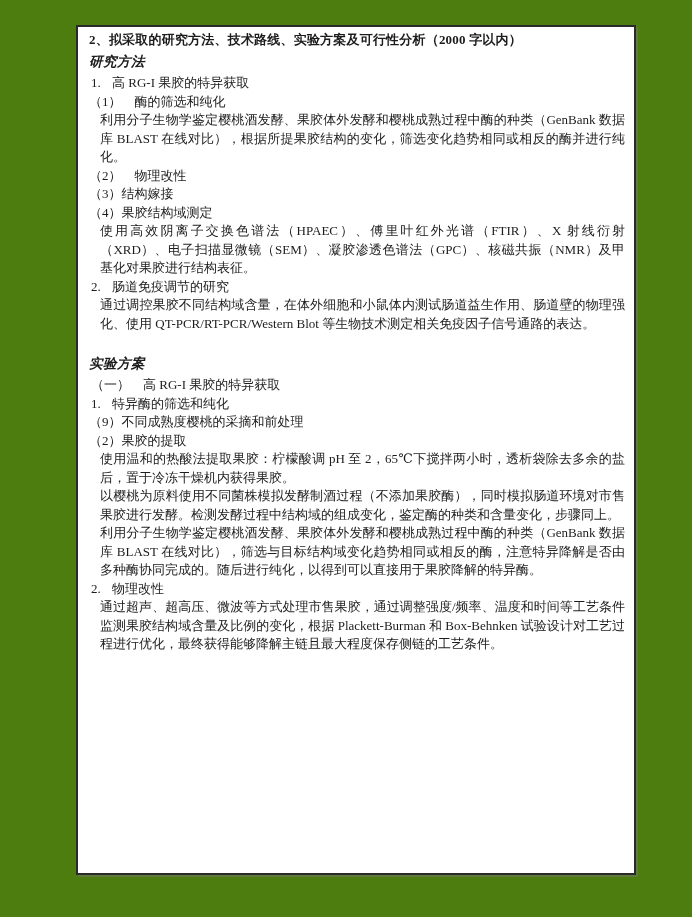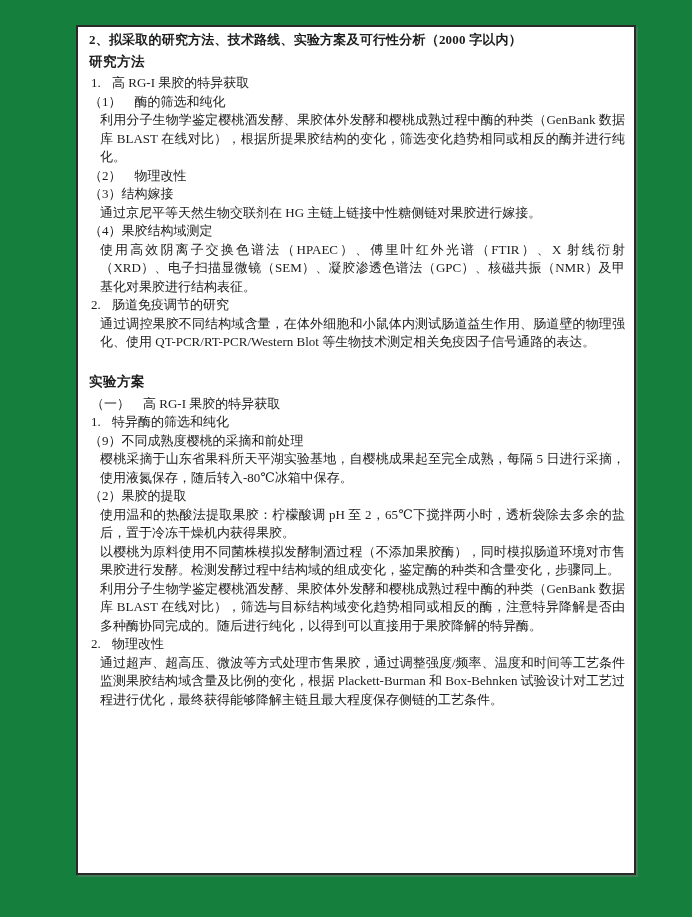--- a/index.html
+++ b/index.html
@@ -4,21 +4,21 @@
 <style>
   html, body {
     margin: 0;
     padding: 0;
     background: #ffffff;
   }
   .page {
     position: relative;
     width: 692px;
     height: 917px;
-    background: #15803d;
+    background: #4d7c0f;
     overflow: hidden;
     font-family: "Liberation Serif", "DejaVu Serif", serif;
     color: #1c1c1c;
   }
   .cell-box {
     position: absolute;
     left: 76px;
     top: 25px;
     width: 560px;
     height: 850px;
@@ -40,20 +40,21 @@
     font-weight: bold;
     margin-bottom: 2px;
     letter-spacing: 0.2px;
   }
   .p-heading {
     font-family: "Liberation Sans", "DejaVu Sans", sans-serif;
     font-weight: bold;
     font-size: 13.5px;
     margin: 3px 0 3px 0;
     letter-spacing: 0.5px;
+    font-style: italic;
   }
   .p-item {
     display: flex;
     margin-left: 2px;
   }
   .p-item .num {
     flex: 0 0 21px;
   }
   .p-item .txt {
     flex: 1 1 auto;
@@ -81,37 +82,35 @@
         <div class="p-title">2、拟采取的研究方法、技术路线、实验方案及可行性分析（2000 字以内）</div>
         <div class="p-heading">研究方法</div>
         <div class="p-item">
           <span class="num">1.</span>
           <span class="txt">高 RG-I 果胶的特异获取</span>
         </div>
         <div class="p-sub">（1）　酶的筛选和纯化</div>
         <div class="p-body">利用分子生物学鉴定樱桃酒发酵、果胶体外发酵和樱桃成熟过程中酶的种类（GenBank 数据库 BLAST 在线对比），根据所提果胶结构的变化，筛选变化趋势相同或相反的酶并进行纯化。</div>
         <div class="p-sub">（2）　物理改性</div>
         <div class="p-sub">（3）结构嫁接</div>
-        <div class="p-body">通过京尼平等天然生物交联剂在 HG 主链上链接中性糖侧链对果胶进行嫁接。</div>
         <div class="p-sub">（4）果胶结构域测定</div>
         <div class="p-body">使用高效阴离子交换色谱法（HPAEC）、傅里叶红外光谱（FTIR）、X 射线衍射（XRD）、电子扫描显微镜（SEM）、凝胶渗透色谱法（GPC）、核磁共振（NMR）及甲基化对果胶进行结构表征。</div>
         <div class="p-item">
           <span class="num">2.</span>
           <span class="txt">肠道免疫调节的研究</span>
         </div>
         <div class="p-body">通过调控果胶不同结构域含量，在体外细胞和小鼠体内测试肠道益生作用、肠道壁的物理强化、使用 QT-PCR/RT-PCR/Western Blot 等生物技术测定相关免疫因子信号通路的表达。</div>
         <div class="p-spacer"></div>
         <div class="p-heading">实验方案</div>
         <div class="p-plain">（一）　高 RG-I 果胶的特异获取</div>
         <div class="p-item">
           <span class="num">1.</span>
           <span class="txt">特异酶的筛选和纯化</span>
         </div>
         <div class="p-sub">（9）不同成熟度樱桃的采摘和前处理</div>
-        <div class="p-body">樱桃采摘于山东省果科所天平湖实验基地，自樱桃成果起至完全成熟，每隔 5 日进行采摘，使用液氮保存，随后转入-80℃冰箱中保存。</div>
         <div class="p-sub">（2）果胶的提取</div>
         <div class="p-body">使用温和的热酸法提取果胶：柠檬酸调 pH 至 2，65℃下搅拌两小时，透析袋除去多余的盐后，置于冷冻干燥机内获得果胶。</div>
         <div class="p-body">以樱桃为原料使用不同菌株模拟发酵制酒过程（不添加果胶酶），同时模拟肠道环境对市售果胶进行发酵。检测发酵过程中结构域的组成变化，鉴定酶的种类和含量变化，步骤同上。</div>
         <div class="p-body">利用分子生物学鉴定樱桃酒发酵、果胶体外发酵和樱桃成熟过程中酶的种类（GenBank 数据库 BLAST 在线对比），筛选与目标结构域变化趋势相同或相反的酶，注意特异降解是否由多种酶协同完成的。随后进行纯化，以得到可以直接用于果胶降解的特异酶。</div>
         <div class="p-item">
           <span class="num">2.</span>
           <span class="txt">物理改性</span>
         </div>
         <div class="p-body">通过超声、超高压、微波等方式处理市售果胶，通过调整强度/频率、温度和时间等工艺条件监测果胶结构域含量及比例的变化，根据 Plackett-Burman 和 Box-Behnken 试验设计对工艺过程进行优化，最终获得能够降解主链且最大程度保存侧链的工艺条件。</div>
       </div>

